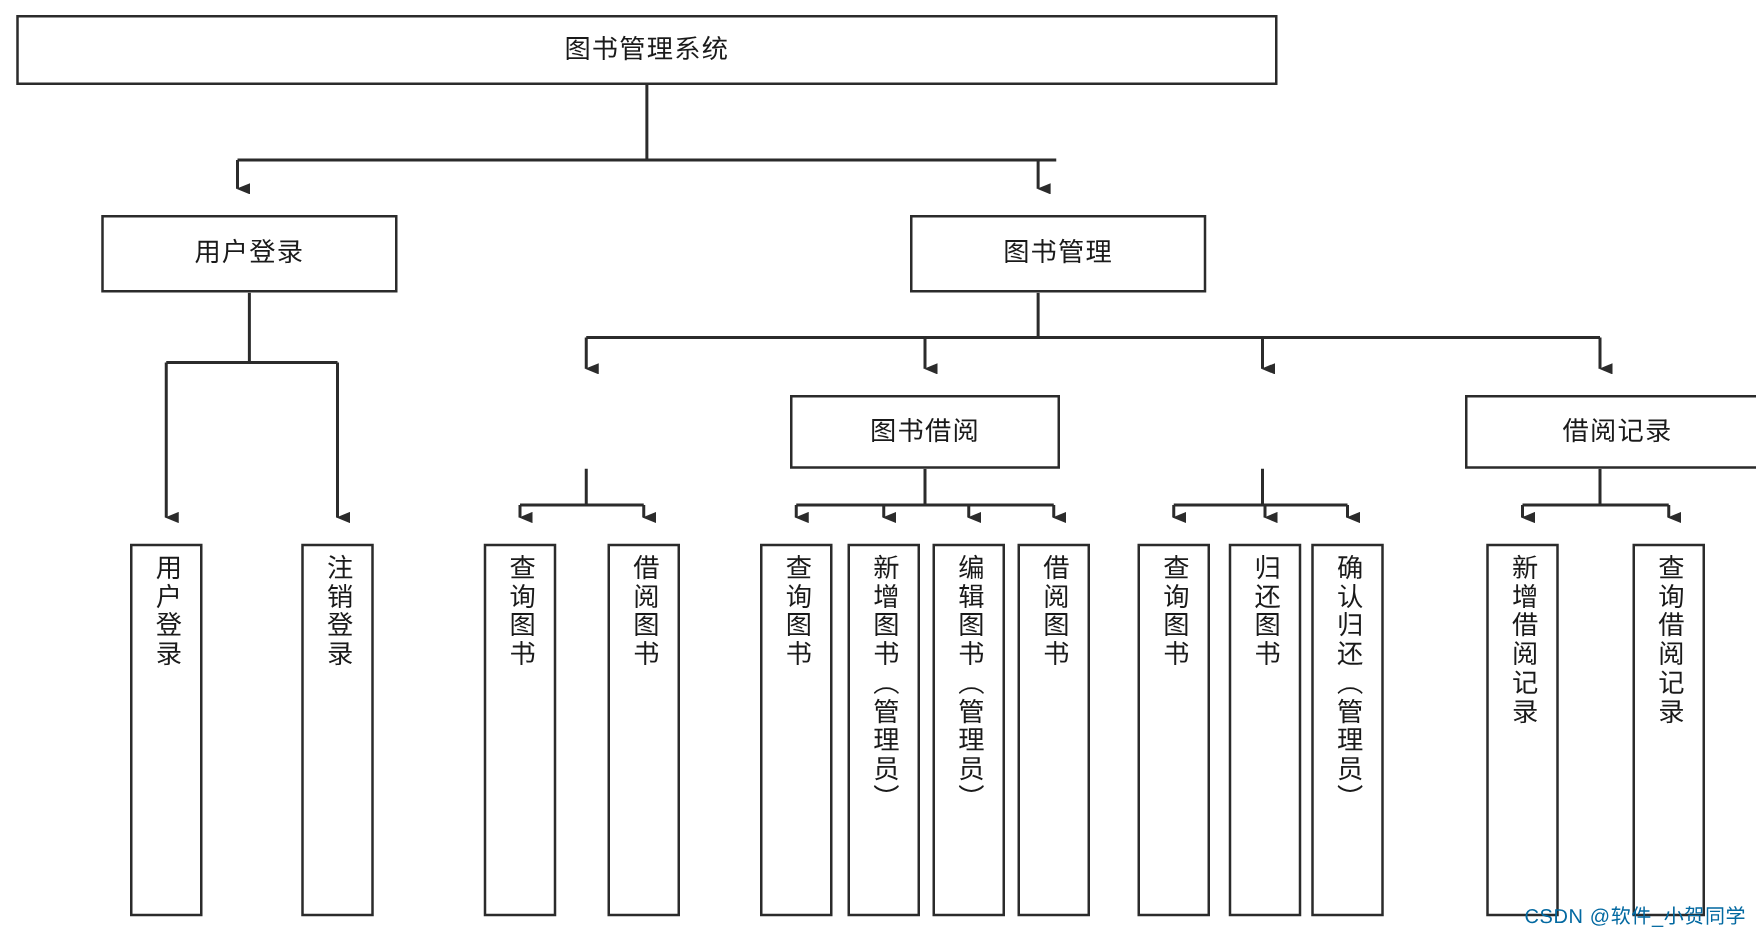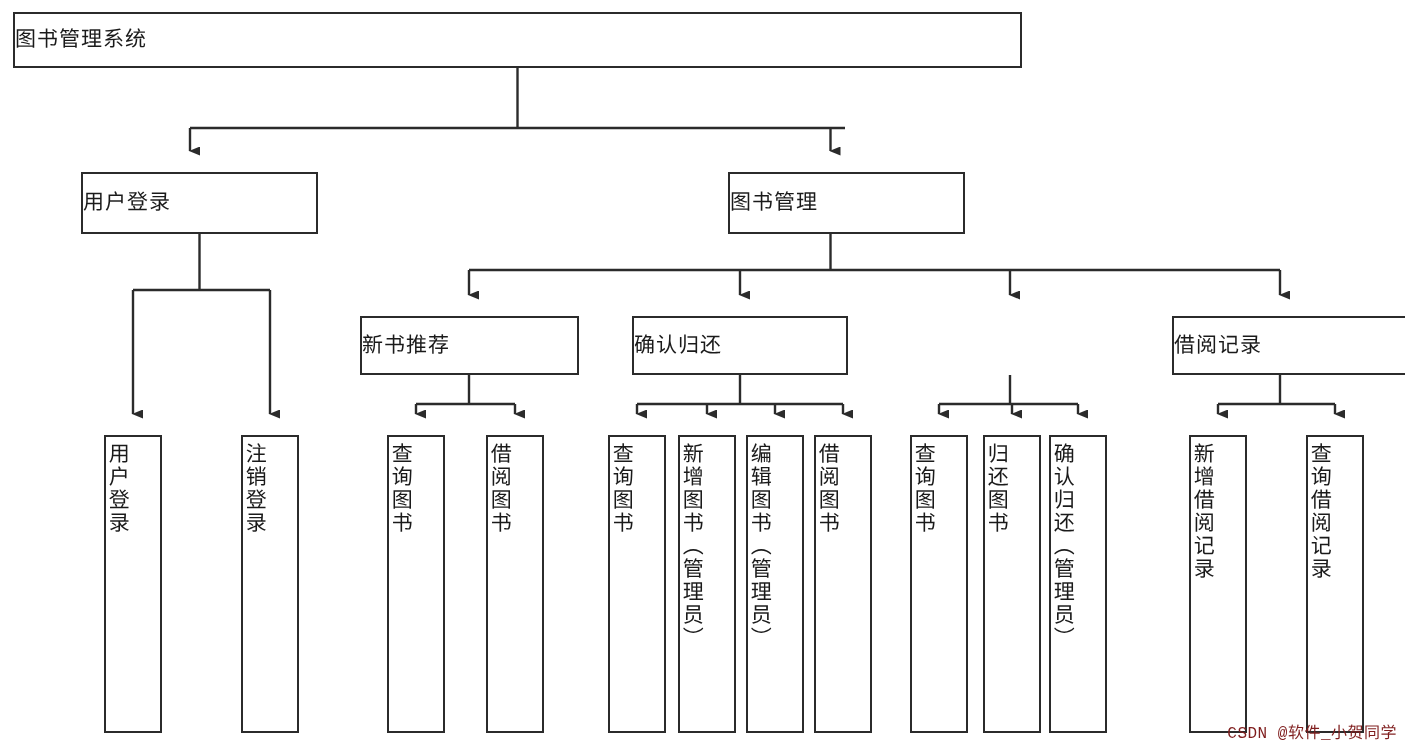--- a/index.html
+++ b/index.html
@@ -26,21 +26,21 @@
     height: 747px;
     pointer-events: none;
   }
   .node {
     position: absolute;
     box-sizing: border-box;
     background: #ffffff;
     border: 2px solid #2b2b2b;
     display: flex;
     align-items: center;
-    justify-content: flex-start;
+    justify-content: center;
     color: #1a1a1a;
   }
   .node-label {
     display: block;
     text-align: center;
     line-height: 1.02;
     letter-spacing: 0.5px;
   }
   
   .node.horizontal .node-label {
@@ -59,24 +59,24 @@
     font-size: 21px;
     line-height: 1.06;
     letter-spacing: 2px;
     white-space: nowrap;
   }
   #watermark {
     position: absolute;
     right: 8px;
     bottom: 4px;
     font-size: 16px;
-    color: #7f1d1d;
+    color: #0369a1;
     letter-spacing: 0.5px;
     white-space: nowrap;
-    font-family: Liberation Mono, monospace;
+    font-family: Liberation Sans, sans-serif;
   }
 </style>
 </head>
 <body>
 
 <div id="diagram-root">
 
   <svg id="edge-layer" viewBox="0 0 1405 747" width="1405" height="747" xmlns="http://www.w3.org/2000/svg">
     <defs>
       <marker id="arrowhead" markerWidth="9" markerHeight="11" refX="4.5" refY="10" orient="auto" markerUnits="userSpaceOnUse">
@@ -131,25 +131,22 @@
     <span class="node-label">图书管理系统</span>
   </div>
 
   <div class="node horizontal" style="left:81px; top:172px; width:237px; height:62px;">
     <span class="node-label">用户登录</span>
   </div>
   <div class="node horizontal" style="left:728px; top:172px; width:237px; height:62px;">
     <span class="node-label">图书管理</span>
   </div>
 
-  <div class="node horizontal" style="left:360px; top:316px; width:219px; height:59px;">
-    <span class="node-label">新书推荐</span>
-  </div>
   <div class="node horizontal" style="left:632px; top:316px; width:216px; height:59px;">
-    <span class="node-label">确认归还</span>
+    <span class="node-label">图书借阅</span>
   </div>
   <div class="node horizontal" style="left:1172px; top:316px; width:244px; height:59px;">
     <span class="node-label">借阅记录</span>
   </div>
 
   <div class="node vertical" style="left:104px; top:435px; width:58px; height:298px;">
     <span class="node-label">用户登录</span>
   </div>
   <div class="node vertical" style="left:241px; top:435px; width:58px; height:298px;">
     <span class="node-label">注销登录</span>

